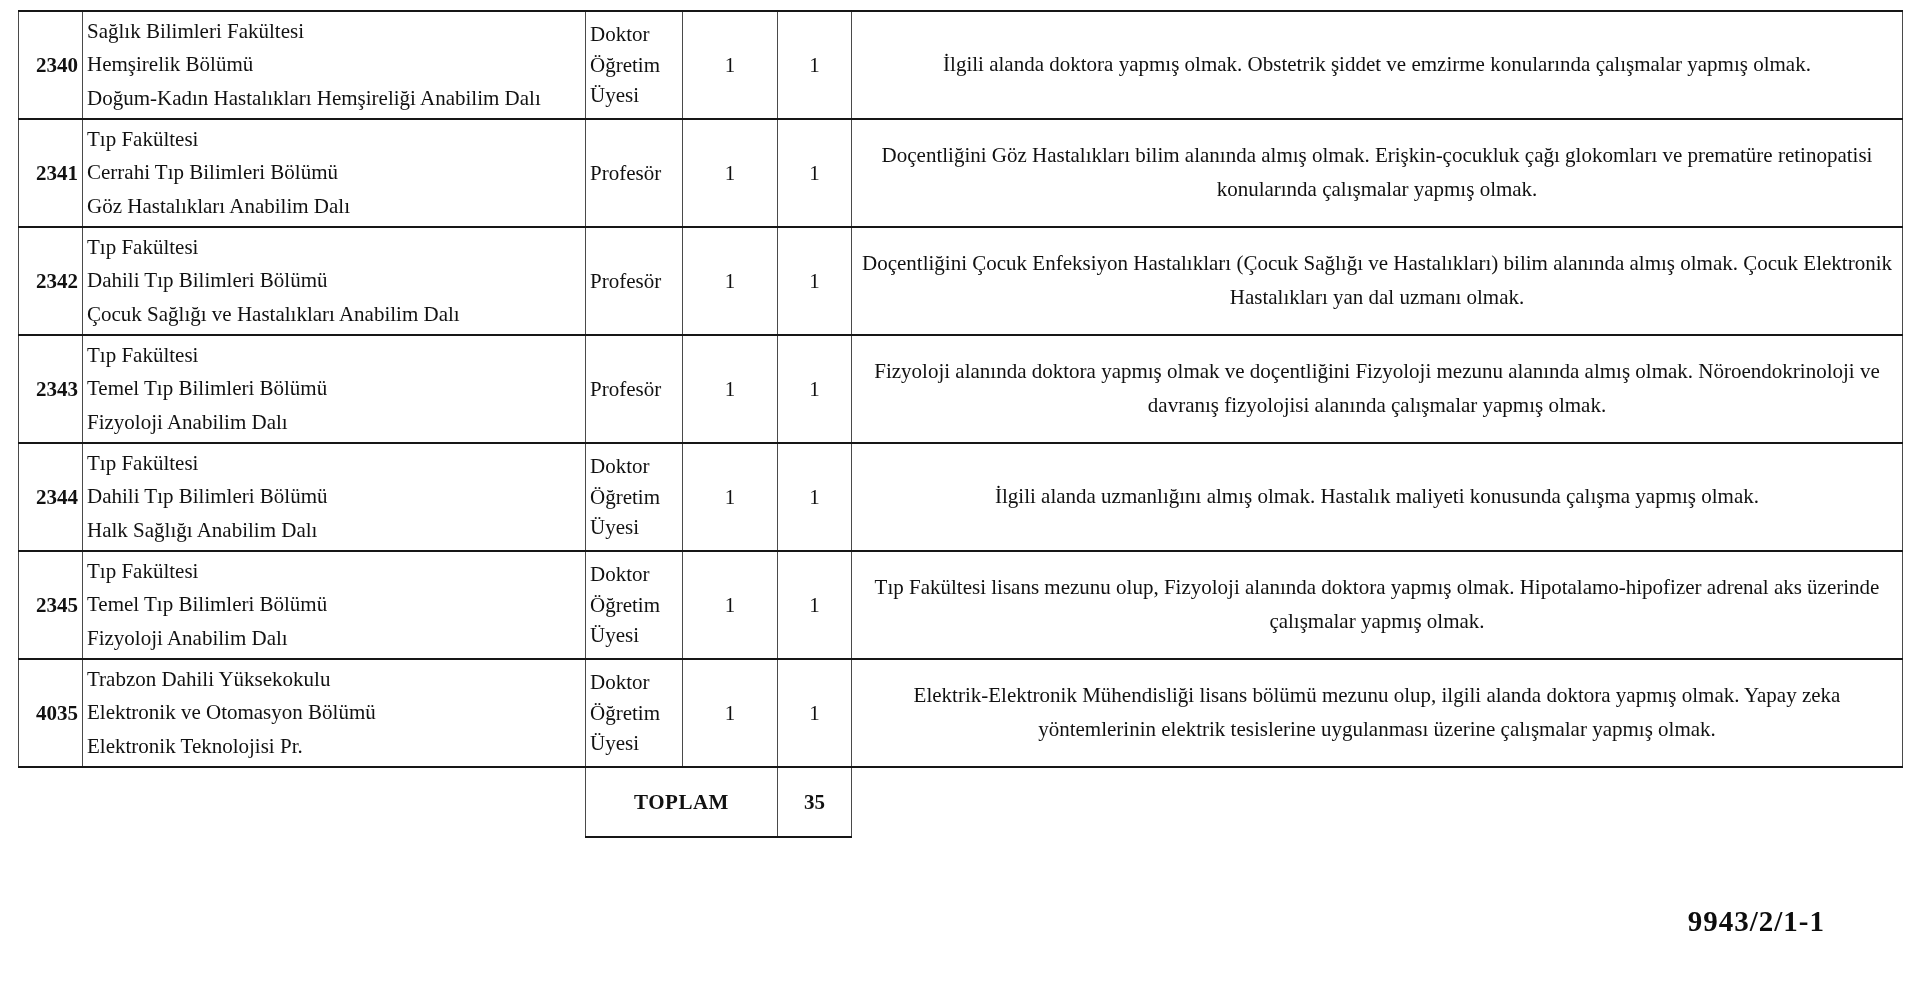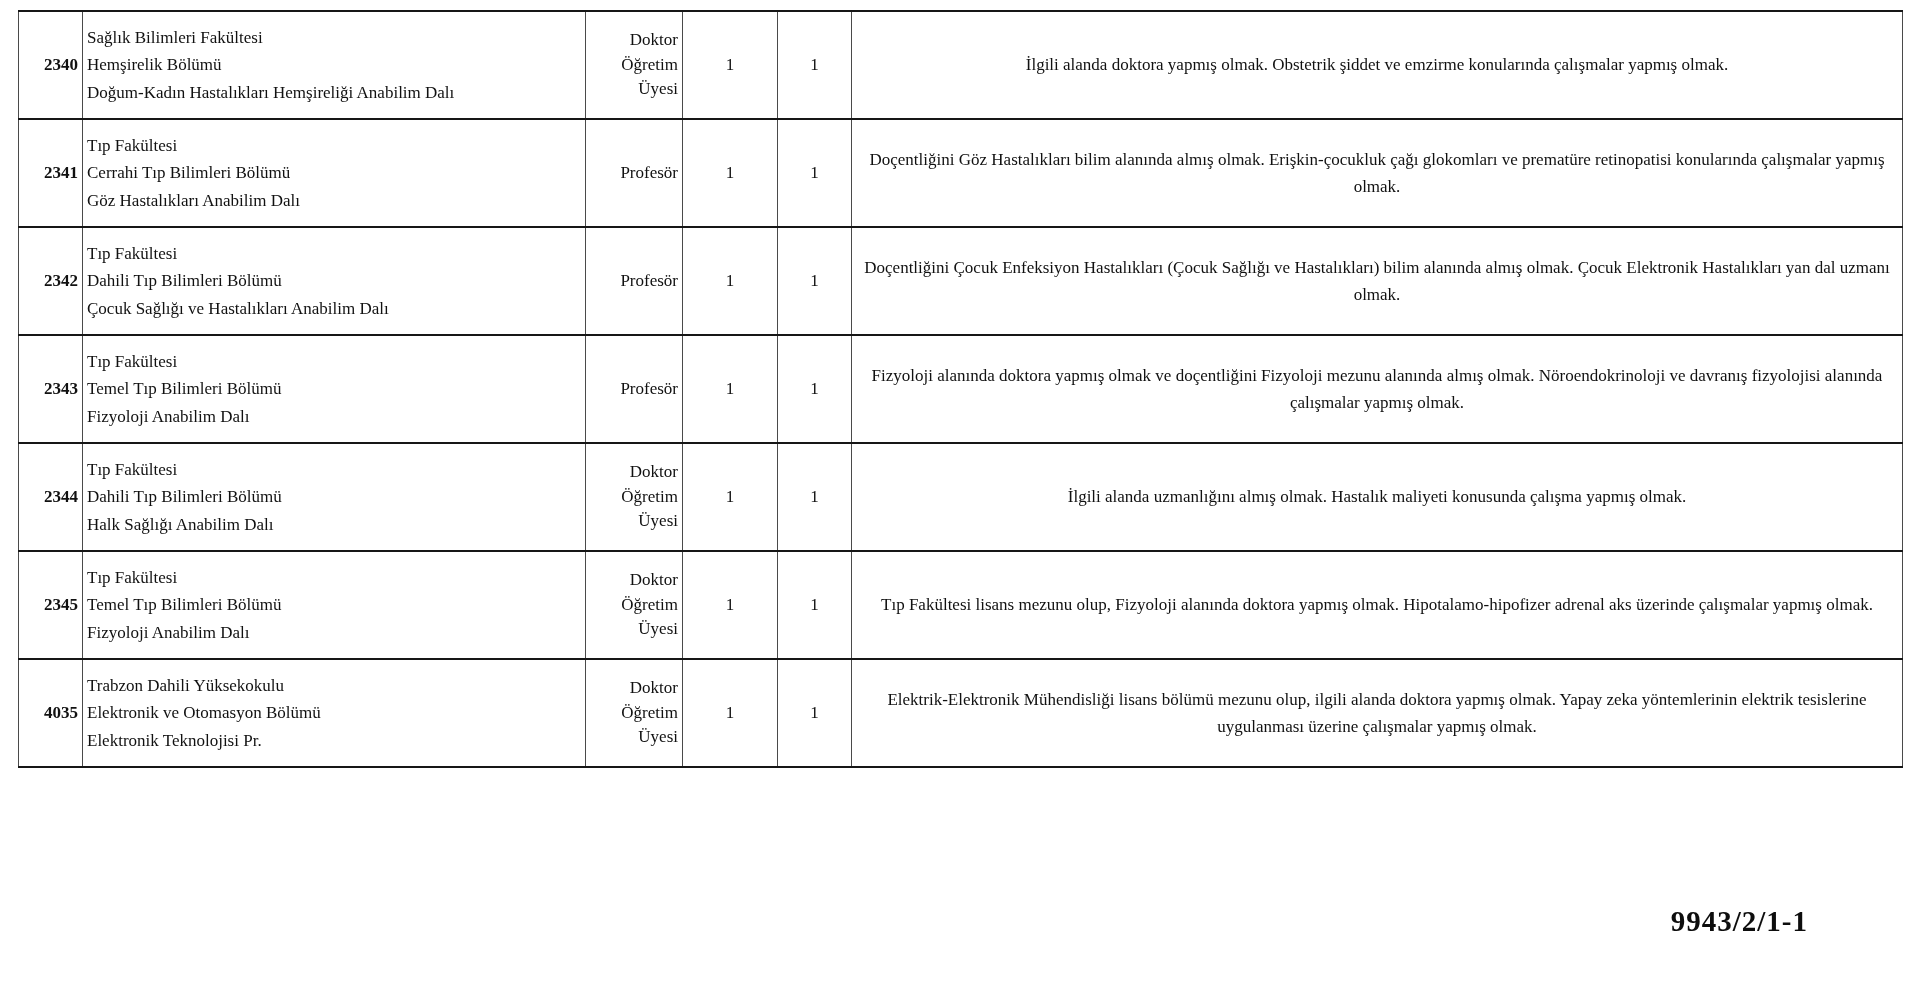--- a/index.html
+++ b/index.html
@@ -22,35 +22,35 @@
     top: 10px;
     width: 1884px;
     border-collapse: collapse;
     table-layout: fixed;
   }
   table.positions td {
     border-left: 1px solid #4a4a4a;
     border-right: 1px solid #4a4a4a;
     border-top: 2.5px solid #161616;
     border-bottom: 2.5px solid #161616;
-    font-size: 17px;
+    font-size: 21px;
     vertical-align: middle;
     padding: 2px 4px;
     background: #ffffff;
   }
   tr.data-row { height: 108px; }
   td.code {
     text-align: right;
     font-weight: bold;
     border-left: 2px solid #161616;
   }
   td.unit { padding-left: 9px; }
   td.unit div { line-height: 1.6; white-space: nowrap; overflow: visible; }
   td.title {
-    text-align: right;
+    text-align: left;
     line-height: 1.45;
     padding: 2px 6px;
   }
   td.num { text-align: center; }
   td.desc {
     padding: 3px 11px;
     line-height: 1.6;
     text-align: center;
     border-right: 2px solid #161616;
   }
@@ -71,21 +71,21 @@
   td.total-value {
     text-align: center;
     font-weight: bold;
     font-size: 18px;
     border-right: 2px solid #161616;
     border-bottom: 2px solid #161616;
   }
   .footer-ref {
     position: absolute;
     top: 905px;
-    right: 112px;
+    right: 95px;
     font-size: 29px;
     font-weight: bold;
     letter-spacing: 1px;
     font-family: "Liberation Serif", "DejaVu Serif", serif;
     color: #0d0d0d;
   }
 </style>
 </head>
 <body>
 
@@ -177,17 +177,24 @@
         <td class="unit">
           <div>Trabzon Dahili Yüksekokulu</div>
           <div>Elektronik ve Otomasyon Bölümü</div>
           <div>Elektronik Teknolojisi Pr.</div>
         </td>
         <td class="title">Doktor Öğretim Üyesi</td>
         <td class="num">1</td>
         <td class="num">1</td>
         <td class="desc">Elektrik-Elektronik Mühendisliği lisans bölümü mezunu olup, ilgili alanda doktora yapmış olmak. Yapay zeka yöntemlerinin elektrik tesislerine uygulanması üzerine çalışmalar yapmış olmak.</td>
       </tr>
+      <tr class="total-row">
+        <td class="blank"></td>
+        <td class="blank"></td>
+        <td class="total-label" colspan="2">TOPLAM</td>
+        <td class="total-value">35</td>
+        <td class="blank"></td>
+      </tr>
     </tbody>
   </table>
 
   <div class="footer-ref">9943/2/1-1</div>
 </div>
 
 </body></html>

